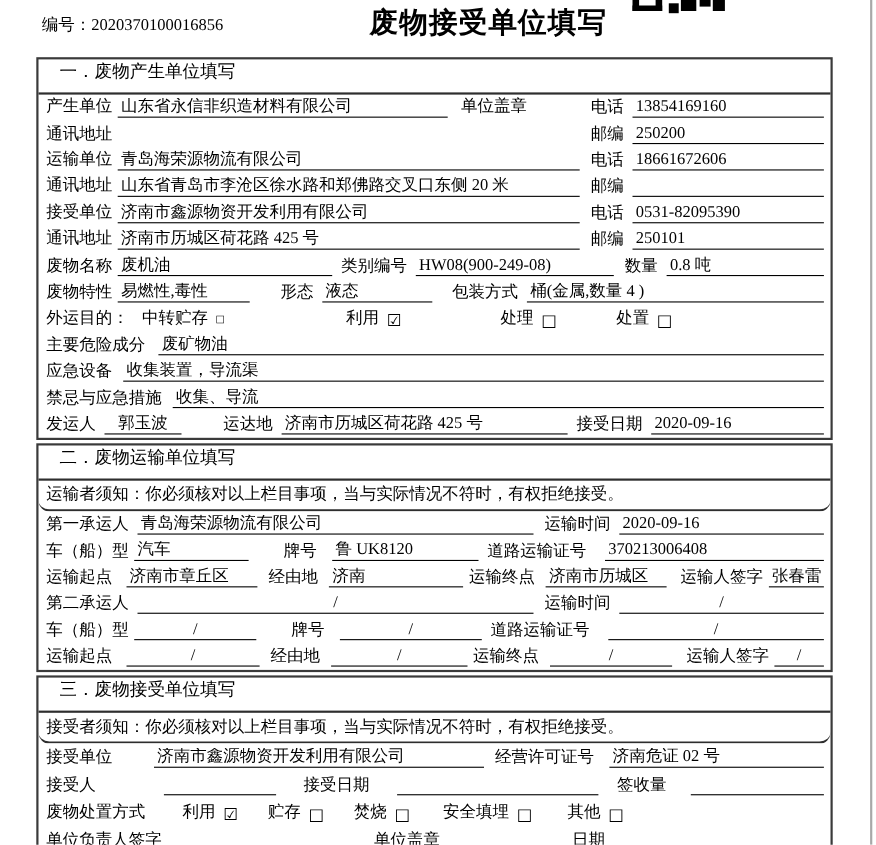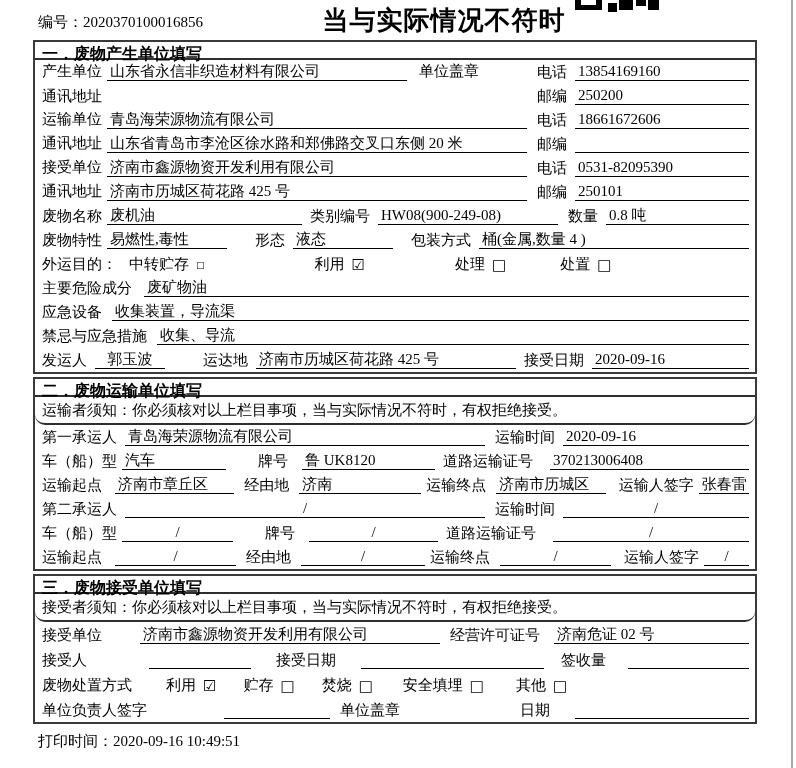--- a/index.html
+++ b/index.html
@@ -1,37 +1,37 @@
 <!DOCTYPE html>
 <html><head>
 <meta charset="utf-8">
 <style>
   * { margin:0; padding:0; box-sizing:border-box; }
   body { background:#fff; }
   .page { position:relative; width:796px; height:768px; background:#fff; overflow:hidden;
           font-family:"Liberation Serif","DejaVu Serif",serif; color:#000; }
   .edge-line { position:absolute; left:791px; top:0; width:2px; height:768px; background:#a8a8a8; }
 
-  .hdr { position:relative; height:40px; }
+  .hdr { position:relative; height:52px; }
   .serial { position:absolute; left:38px; top:13px; font-size:15px; white-space:nowrap; }
   .title { position:absolute; left:92px; right:0; top:3px; text-align:center;
            font-size:26px; font-weight:700; letter-spacing:1px;
            font-family:"Liberation Sans","DejaVu Sans",sans-serif; }
   .qr { position:absolute; left:575px; top:0; width:84px; height:10px; }
   .qr div { position:absolute; top:0; background:#000; }
   .qr .q1 { left:0; width:27px; height:10px; background:transparent;
             border-left:6px solid #000; border-right:6px solid #000; border-bottom:5px solid #000; }
   .qr .q2 { left:33px; width:9px; height:9px; top:3px; }
   .qr .q3 { left:44px; width:14px; height:10px; }
   .qr .q4 { left:61px; width:10px; height:6px; }
   .qr .q5 { left:73px; width:11px; height:10px; }
 
   .tbl { margin-left:33px; width:724px; border:2px solid #3a3a3a; background:#fff; }
   .tbl + .tbl { margin-top:3px; }
-  .sec-h { height:18px; line-height:23px; padding-left:7px; font-size:16px; font-weight:700;
+  .sec-h { height:32px; line-height:23px; padding-left:19px; font-size:16px; font-weight:400;
            border-bottom:2px solid #2e2e2e;
            font-family:"Liberation Sans","DejaVu Sans",sans-serif; }
   .notice { height:28px; line-height:27px; padding-left:7px; font-size:15px;
             border-bottom:2px solid #2e2e2e; white-space:nowrap;border-radius:10px; }
 
   .row { display:flex; align-items:flex-end; height:24px; padding:0 6px 3px 7px;
          font-size:15px; line-height:17px; white-space:nowrap; }
   .s3 .row { height:25px; }
   .lbl { white-space:nowrap; }
   .val { border-bottom:1px solid #000; padding:0 3px; min-height:17px; white-space:nowrap; overflow:hidden; }
@@ -59,21 +59,21 @@
   .foot { margin:8px 0 0 38px; font-size:15px; }
 </style>
 </head>
 <body>
 
 <div class="page">
   <div class="edge-line"></div>
 
   <div class="hdr">
     <div class="serial"><span>编号：</span><span>2020370100016856</span></div>
-    <div class="title">当与实际情况不符时</div>
+    <div class="title">废物接受单位填写</div>
     <div class="qr">
       <div class="q1"></div>
         <div class="q2"></div>
         <div class="q3"></div>
         <div class="q4"></div>
         <div class="q5"></div>
     </div>
   </div>
 
   <div class="tbl">

